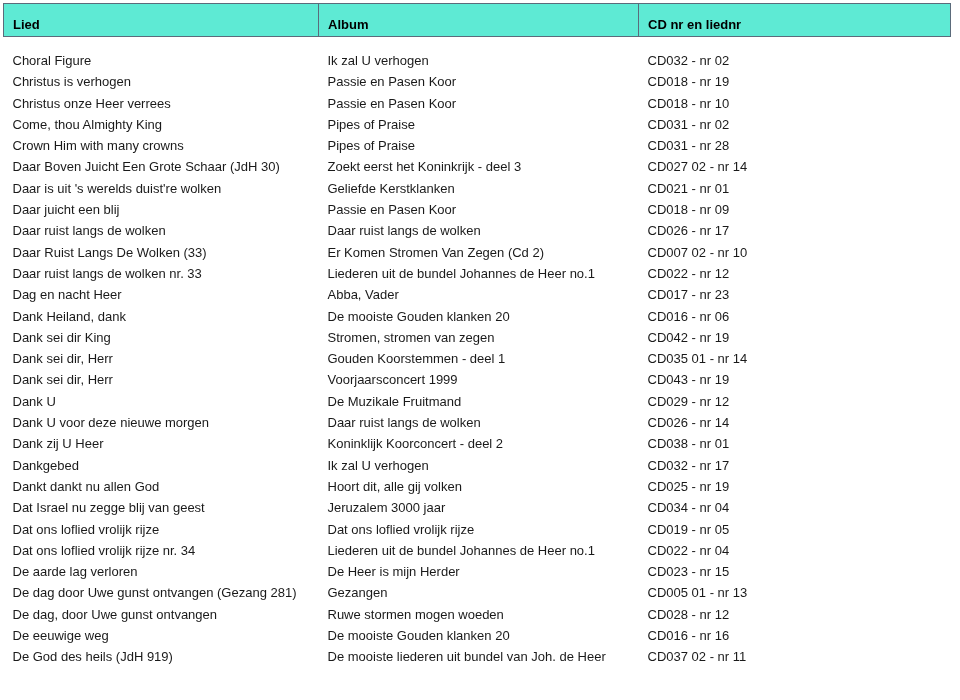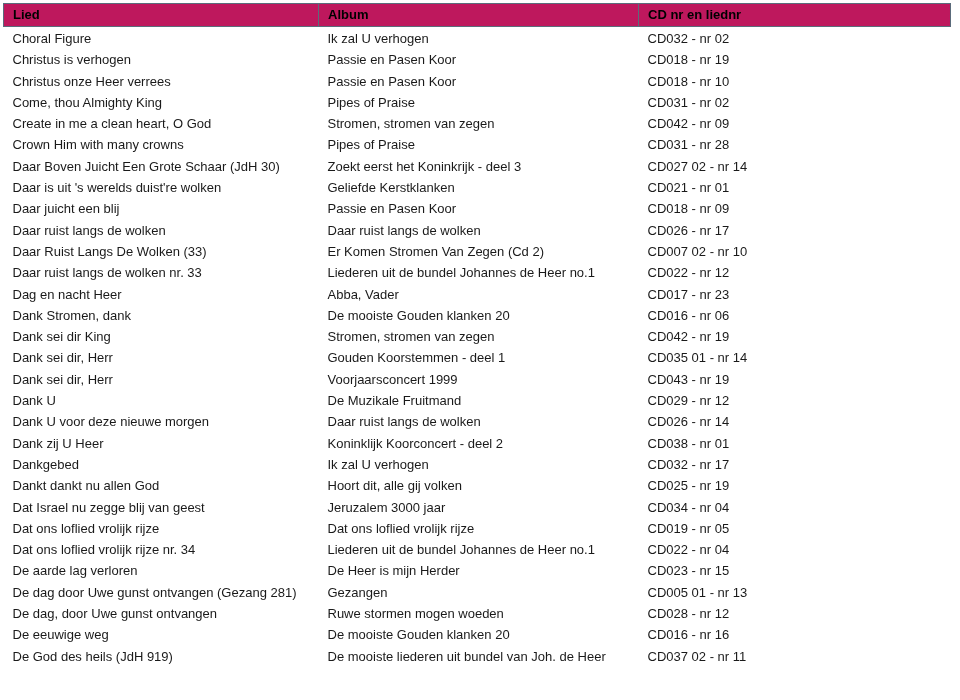--- a/index.html
+++ b/index.html
@@ -28,26 +28,26 @@
     width: 947px;
     font-size: 13px;
     color: #1a1a1a;
   }
 
   table.song-table col.col-lied   { width: 315px; }
   table.song-table col.col-album  { width: 320px; }
   table.song-table col.col-cd     { width: 312px; }
 
   thead th {
-    background: #be185d;
+    background: #5eead4;
     font-weight: bold;
     font-size: 13px;
     color: #000000;
     text-align: left;
-    padding: 3px 0 3px 9px;
+    padding: 13px 0 3px 9px;
     height: 16px;
     line-height: 16px;
     border-top: 1.5px solid #5b6b7b;
     border-bottom: 1.5px solid #5b6b7b;
     border-left: 1.5px solid #5b6b7b;
     white-space: nowrap;
     overflow: hidden;
   }
   thead th.last-head {
     border-right: 1.5px solid #5b6b7b;
@@ -59,21 +59,21 @@
     line-height: 21.3px;
     border: none;
     white-space: nowrap;
     overflow: hidden;
     text-overflow: clip;
     font-size: 13px;
     color: #1a1a1a;
   }
 
   tbody tr:first-child td {
-    padding-top: 1px;
+    padding-top: 13px;
   }
 </style>
 </head>
 <body>
 
 <div id="song-table-wrap">
   <table class="song-table">
     <colgroup>
       <col class="col-lied">
       <col class="col-album">
@@ -101,25 +101,20 @@
           <td class="cell-lied">Christus onze Heer verrees</td>
           <td class="cell-album">Passie en Pasen Koor</td>
           <td class="cell-cd">CD018 - nr 10</td>
         </tr>
         <tr>
           <td class="cell-lied">Come, thou Almighty King</td>
           <td class="cell-album">Pipes of Praise</td>
           <td class="cell-cd">CD031 - nr 02</td>
         </tr>
         <tr>
-          <td class="cell-lied">Create in me a clean heart, O God</td>
-          <td class="cell-album">Stromen, stromen van zegen</td>
-          <td class="cell-cd">CD042 - nr 09</td>
-        </tr>
-        <tr>
           <td class="cell-lied">Crown Him with many crowns</td>
           <td class="cell-album">Pipes of Praise</td>
           <td class="cell-cd">CD031 - nr 28</td>
         </tr>
         <tr>
           <td class="cell-lied">Daar Boven Juicht Een Grote Schaar (JdH 30)</td>
           <td class="cell-album">Zoekt eerst het Koninkrijk - deel 3</td>
           <td class="cell-cd">CD027 02 - nr 14</td>
         </tr>
         <tr>
@@ -146,21 +141,21 @@
           <td class="cell-lied">Daar ruist langs de wolken nr. 33</td>
           <td class="cell-album">Liederen uit de bundel Johannes de Heer no.1</td>
           <td class="cell-cd">CD022 - nr 12</td>
         </tr>
         <tr>
           <td class="cell-lied">Dag en nacht Heer</td>
           <td class="cell-album">Abba, Vader</td>
           <td class="cell-cd">CD017 - nr 23</td>
         </tr>
         <tr>
-          <td class="cell-lied">Dank Stromen, dank</td>
+          <td class="cell-lied">Dank Heiland, dank</td>
           <td class="cell-album">De mooiste Gouden klanken 20</td>
           <td class="cell-cd">CD016 - nr 06</td>
         </tr>
         <tr>
           <td class="cell-lied">Dank sei dir King</td>
           <td class="cell-album">Stromen, stromen van zegen</td>
           <td class="cell-cd">CD042 - nr 19</td>
         </tr>
         <tr>
           <td class="cell-lied">Dank sei dir, Herr</td>

